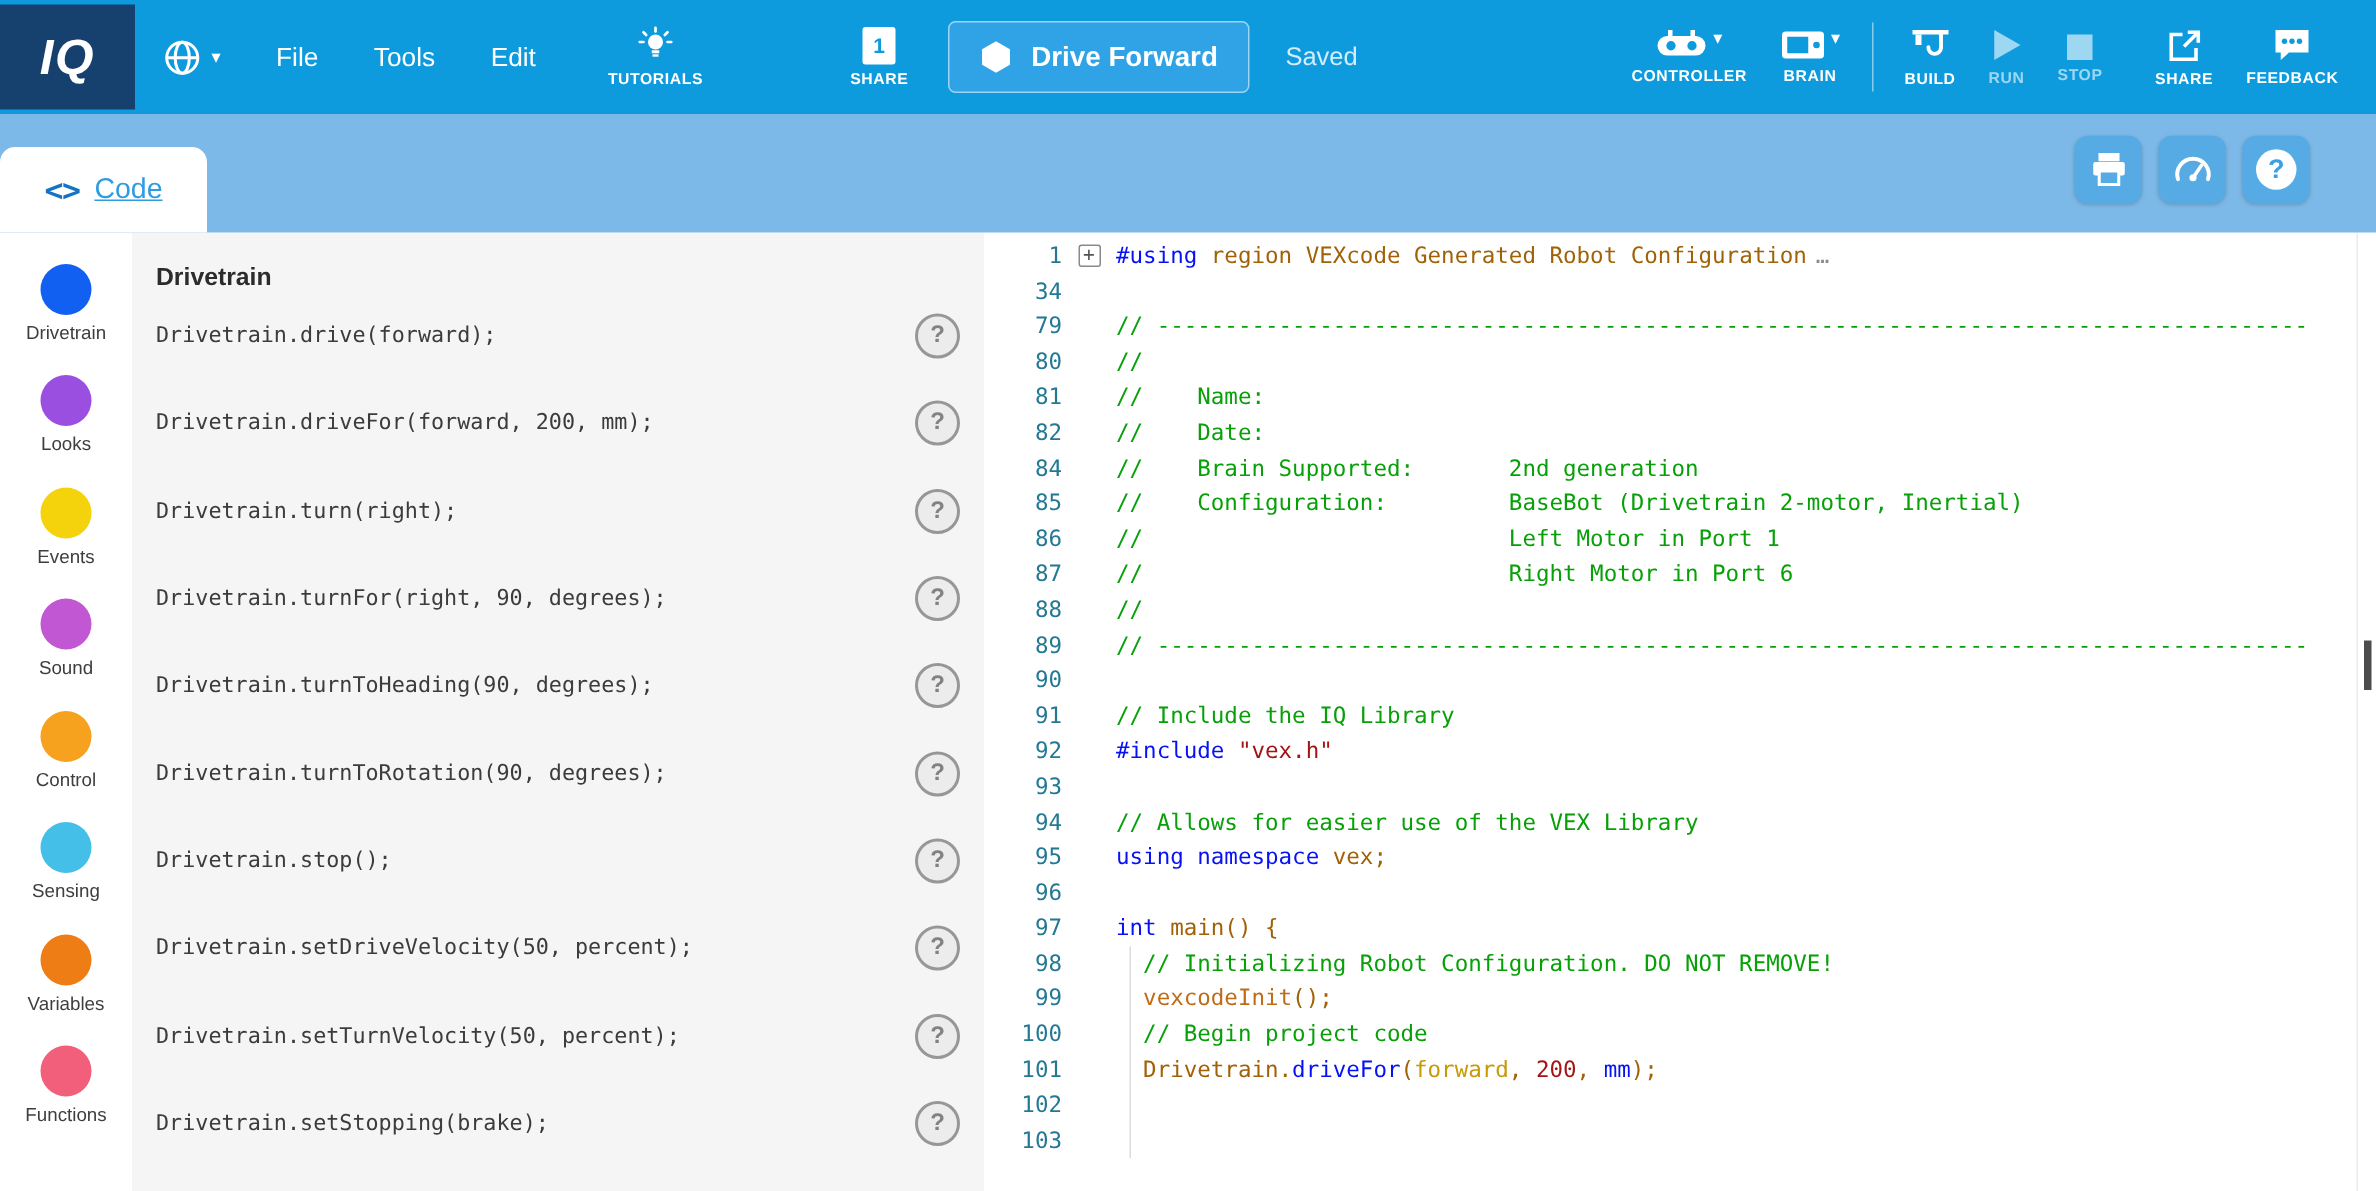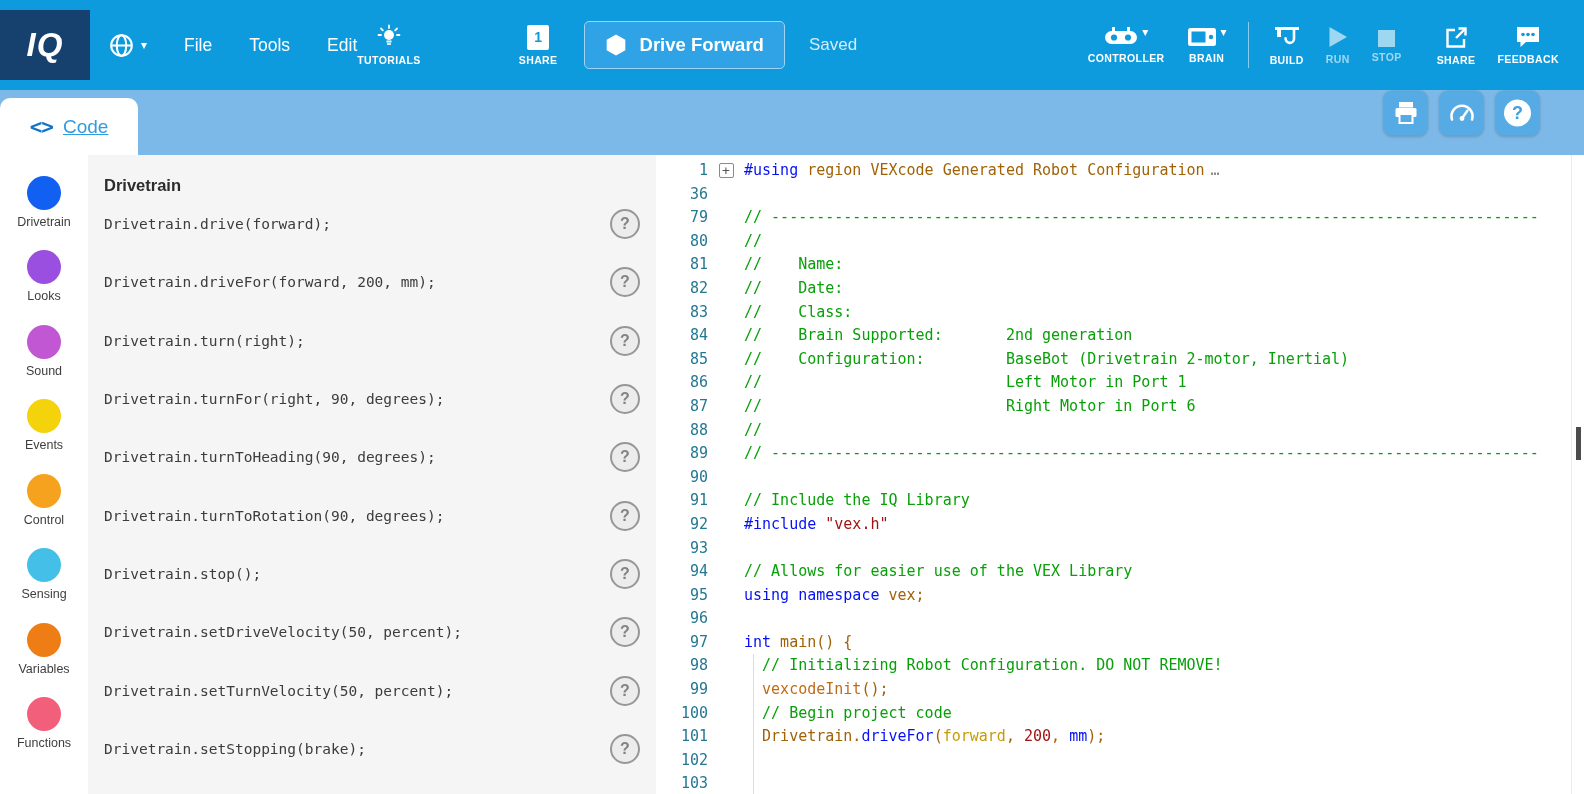--- a/index.html
+++ b/index.html
@@ -1,28 +1,28 @@
 <!DOCTYPE html>
 <html><head>
 <meta charset="utf-8">
 <style>
   * { margin:0; padding:0; box-sizing:border-box; }
   html,body { width:1584px; height:794px; }
   body { font-family:"Liberation Sans", sans-serif; background:#fff; }
   .app { position:relative; width:1584px; height:794px; overflow:hidden; background:#fff; }
 
   
-  .header { position:absolute; top:0; left:0; right:0; height:90px; background:#0d9bdd; display:flex; align-items:center; color:#fff; z-index:3; }
+  .header { position:absolute; top:0; left:0; right:0; height:76px; background:#0d9bdd; display:flex; align-items:center; color:#fff; z-index:3; }
   .logo { width:90px; height:70px; background:#16406e; display:flex; align-items:center; justify-content:center; font-size:33px; font-weight:bold; font-style:italic; letter-spacing:1px; flex:none; }
   .globe-wrap { display:flex; align-items:center; gap:6px; margin-left:18px; cursor:pointer; }
   .caret { font-size:12px; color:#fff; line-height:1; }
   .menu-item { font-size:17.5px; margin-left:37px; cursor:pointer; }
   .icon-btn-labeled { display:flex; flex-direction:column; align-items:center; justify-content:center; gap:4px; cursor:pointer; }
   .small-label { font-size:10.5px; font-weight:bold; letter-spacing:0.4px; white-space:nowrap; }
-  .tutorials { }
+  .tutorials { margin-left:48px; }
   .slot { margin-left:98px; }
   .slot-icon { width:22px; height:25px; background:#fff; border-radius:2px; display:flex; align-items:center; justify-content:center; color:#0d9bdd; font-weight:bold; font-size:14px; }
   .project-btn { margin-left:26px; height:48px; background:#2fa3e6; border:1px solid #9ed4f4; border-radius:5px; display:flex; align-items:center; gap:13px; padding:0 20px; cursor:pointer; }
   .project-name { font-size:18.5px; font-weight:bold; white-space:nowrap; }
   .saved { margin-left:24px; font-size:17px; color:#d4ecfb; }
   .header-right { margin-left:auto; display:flex; align-items:center; padding-right:14px; }
   .hr-block { margin:0 11px; }
   .icon-row { display:flex; align-items:flex-start; gap:4px; }
   .vdiv { width:1px; height:46px; background:rgba(255,255,255,.5); margin:0 10px; }
   .dimmed { opacity:.6;justify-content:space-between; }
@@ -227,27 +227,27 @@
     <span class="cat-circle" style="background: rgb(17, 96, 242);"></span>
     <span class="cat-label">Drivetrain</span>
   </div>
 
   <div class="cat-item">
     <span class="cat-circle" style="background: rgb(154, 79, 224);"></span>
     <span class="cat-label">Looks</span>
   </div>
 
   <div class="cat-item">
+    <span class="cat-circle" style="background: rgb(244, 210, 12);"></span>
+    <span class="cat-label">Events</span>
+  </div>
+
+  <div class="cat-item">
     <span class="cat-circle" style="background: rgb(194, 87, 212);"></span>
     <span class="cat-label">Sound</span>
-  </div>
-
-  <div class="cat-item">
-    <span class="cat-circle" style="background: rgb(244, 210, 12);"></span>
-    <span class="cat-label">Events</span>
   </div>
 
   <div class="cat-item">
     <span class="cat-circle" style="background: rgb(246, 162, 30);"></span>
     <span class="cat-label">Control</span>
   </div>
 
   <div class="cat-item">
     <span class="cat-circle" style="background: rgb(68, 191, 232);"></span>
     <span class="cat-label">Sensing</span>
@@ -321,21 +321,21 @@
 
     <div class="editor">
       <div>
   <div class="code-row">
     <span class="ln">1</span>
     <span class="fold-col"><span class="fold-box">+</span></span>
     <span class="code-content"><span class="tk-kw">#using</span><span class="tk-pl"> region VEXcode Generated Robot Configuration</span><span class="fold-ellipsis">…</span></span>
   </div>
 
   <div class="code-row">
-    <span class="ln">36</span>
+    <span class="ln">34</span>
     <span class="fold-col"></span>
     <span class="code-content"></span>
   </div>
 
   <div class="code-row">
     <span class="ln">79</span>
     <span class="fold-col"></span>
     <span class="code-content"><span class="tk-cm">// -------------------------------------------------------------------------------------</span></span>
   </div>
 
@@ -350,25 +350,20 @@
     <span class="fold-col"></span>
     <span class="code-content"><span class="tk-cm">//    Name:</span></span>
   </div>
 
   <div class="code-row">
     <span class="ln">82</span>
     <span class="fold-col"></span>
     <span class="code-content"><span class="tk-cm">//    Date:</span></span>
   </div>
 
-  <div class="code-row">
-    <span class="ln">83</span>
-    <span class="fold-col"></span>
-    <span class="code-content"><span class="tk-cm">//    Class:</span></span>
-  </div>
 
   <div class="code-row">
     <span class="ln">84</span>
     <span class="fold-col"></span>
     <span class="code-content"><span class="tk-cm">//    Brain Supported:       2nd generation</span></span>
   </div>
 
   <div class="code-row">
     <span class="ln">85</span>
     <span class="fold-col"></span>

